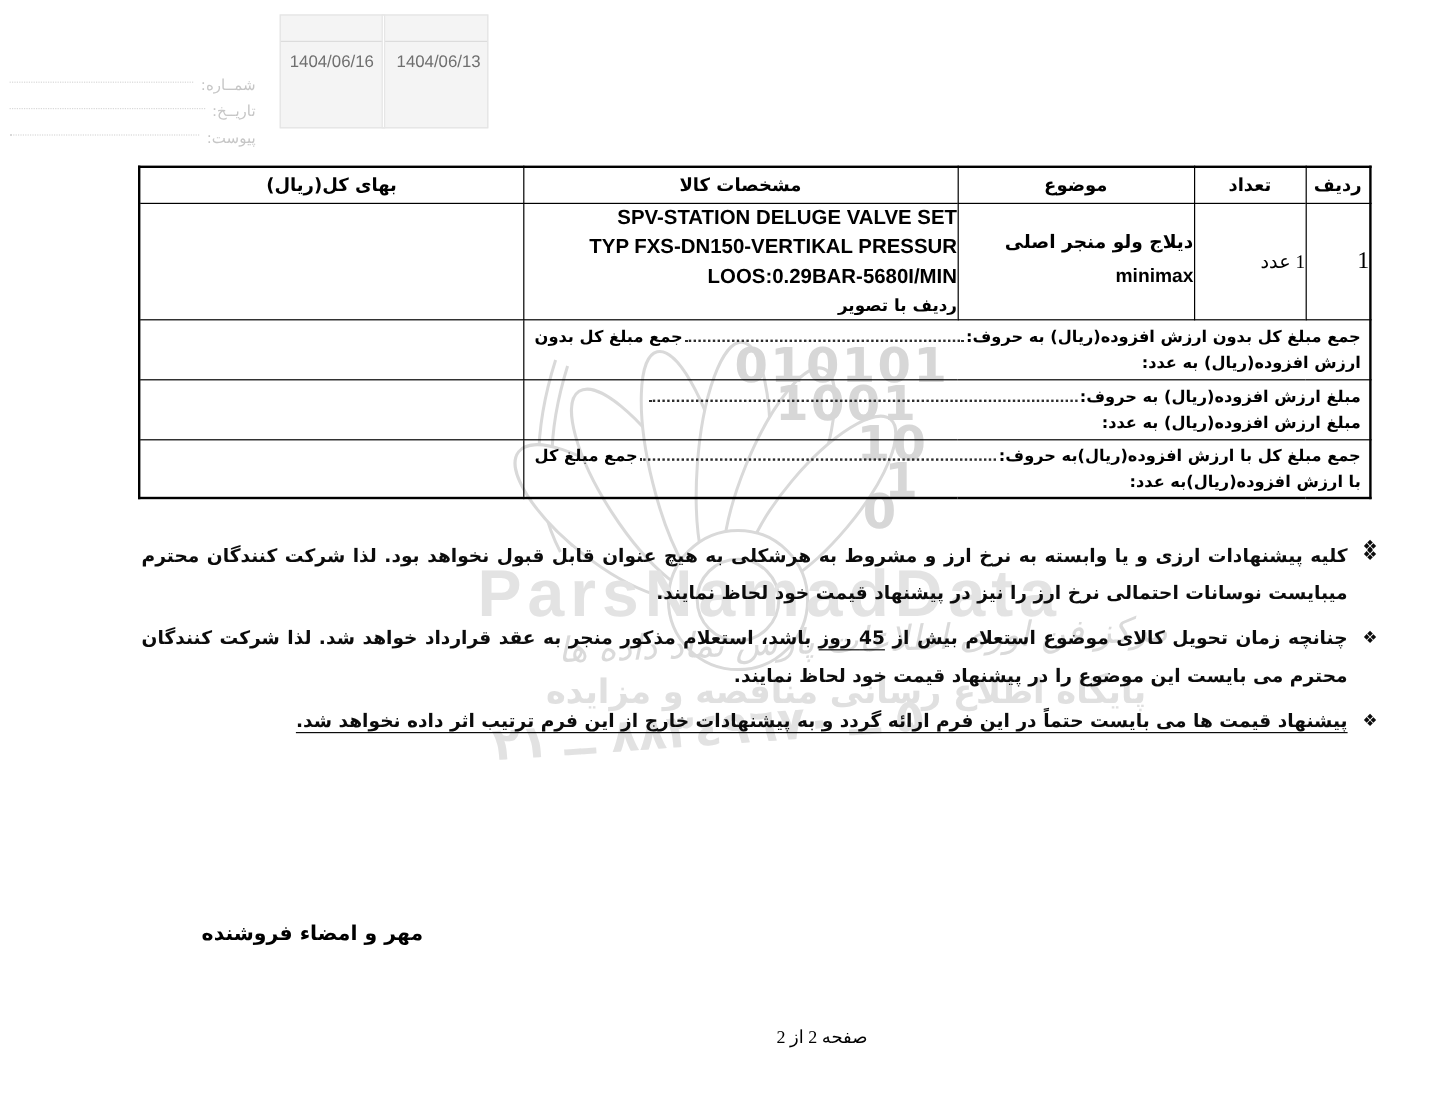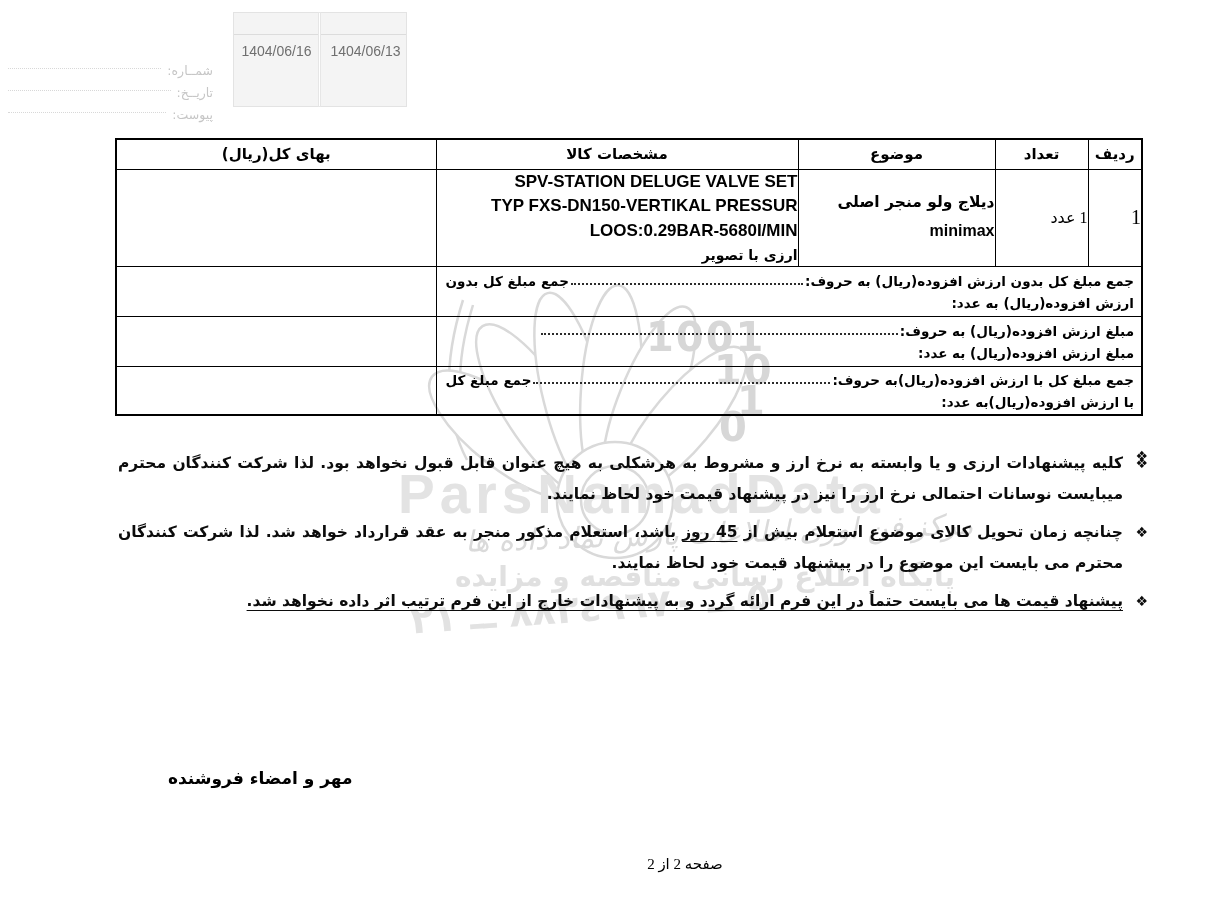--- a/index.html
+++ b/index.html
@@ -84,20 +84,21 @@
       <ellipse cx="92" cy="180" rx="34" ry="95" transform="rotate(-52 92 180)"></ellipse>
       <ellipse cx="122" cy="155" rx="32" ry="100" transform="rotate(-33 122 155)"></ellipse>
       <ellipse cx="158" cy="140" rx="30" ry="105" transform="rotate(-14 158 140)"></ellipse>
       <ellipse cx="196" cy="135" rx="30" ry="105" transform="rotate(4 196 135)"></ellipse>
       <ellipse cx="234" cy="145" rx="30" ry="100" transform="rotate(22 234 145)"></ellipse>
       <ellipse cx="268" cy="165" rx="30" ry="92" transform="rotate(40 268 165)"></ellipse>
       <circle cx="200" cy="245" r="58"></circle>
       <circle cx="200" cy="245" r="34"></circle>
     </g>
   </svg>
+  <span class="wm wm-digit" style="left:612px; top:282px;">010101</span>
   <span class="wm wm-digit" style="left:646px; top:314px;">1001</span>
   <span class="wm wm-digit" style="left:714px; top:347px;">10</span>
   <span class="wm wm-digit" style="left:737px; top:378px;">1</span>
   <span class="wm wm-digit" style="left:719px; top:404px;">0</span>
   <span class="wm wm-brand" style="left:398px; top:462px;text-align:center;">ParsNamadData</span>
   <span class="wm wm-fa1" style="left:465px; top:516px; direction:rtl;">مرکز فن اوری اطلاعات پارس نماد داده ها</span>
   <span class="wm wm-fa2" style="left:455px; top:560px; direction:rtl;">پایگاه اطلاع رسانی مناقصه و مزایده</span>
   <span class="wm wm-phone" style="left:410px; top:586px; direction:rtl;">۵ ــ ۸۸۳٤۹٦۷۰ ــ ۲۱</span>
 
   <div class="content">
@@ -143,21 +144,21 @@
         <td class="c serif row-num">1</td>
         <td class="c serif qty">1 عدد</td>
         <td class="c subject">
           <div>دیلاج ولو منجر اصلی</div>
           <div class="latin">minimax</div>
         </td>
         <td class="c specs">
           <div>SPV-STATION DELUGE VALVE SET</div>
           <div>TYP FXS-DN150-VERTIKAL PRESSUR</div>
           <div>LOOS:0.29BAR-5680I/MIN</div>
-          <div>ارزی با تصویر</div>
+          <div>ردیف با تصویر</div>
         </td>
         <td class="c"></td>
       </tr>
       <tr style="height:50px;">
         <td class="sum" colspan="4">
           <div class="sumline1">
             <span>جمع مبلغ کل بدون ارزش افزوده(ریال) به حروف:</span>
             <span class="leader"></span>
             <span>جمع مبلغ کل بدون</span>
           </div>

